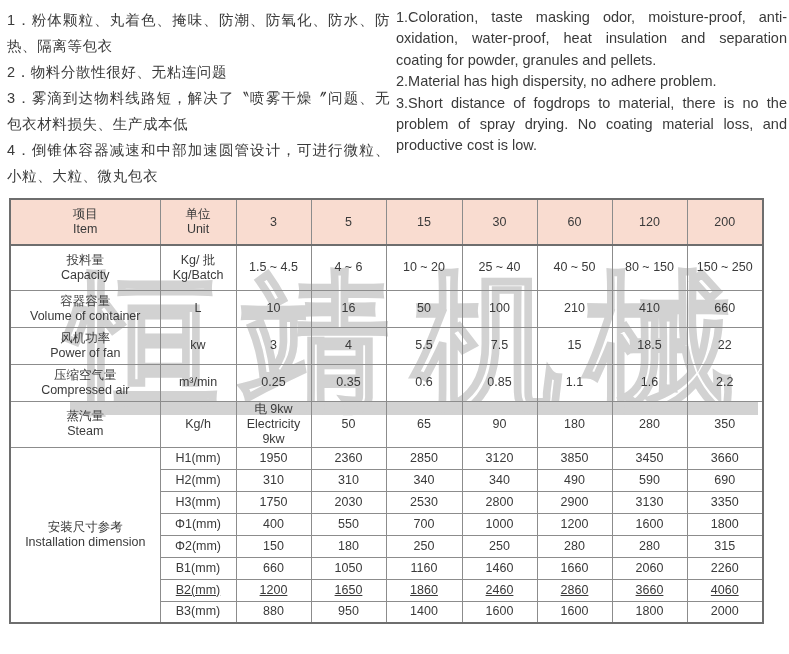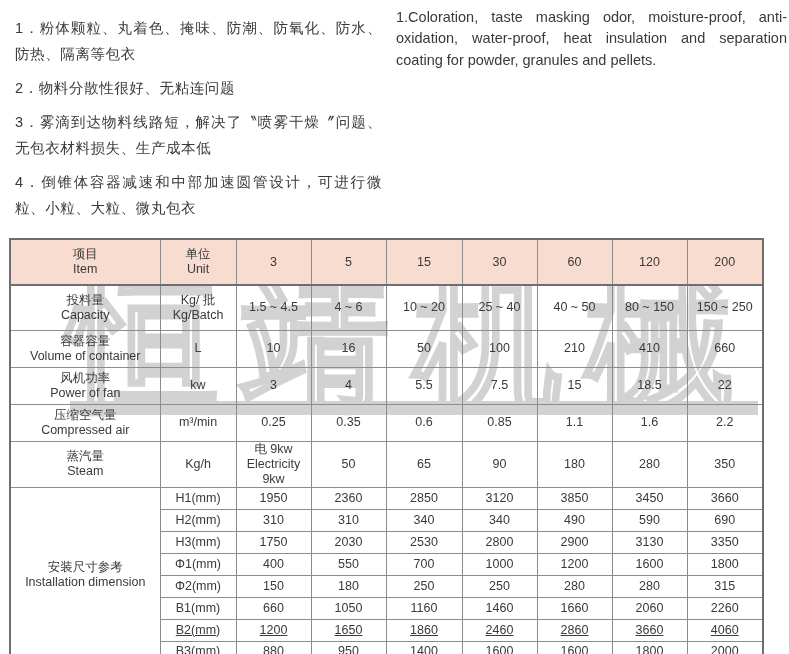--- a/index.html
+++ b/index.html
@@ -9,21 +9,21 @@
     --text:#3a3a3a;
     --wm:#d2d2d2;
   }
   html,body{margin:0;padding:0;}
   body{
     width:789px;height:654px;background:#fff;position:relative;overflow:hidden;
     font-family:"Liberation Sans","DejaVu Sans",sans-serif;color:var(--text);
   }
   .intro{display:flex;padding:7px 2px 0 7px;}
   .intro-cn{width:383px;font-size:14.5px;line-height:26px;letter-spacing:0.6px;text-align:justify;}
-  .intro-cn p{margin:8px;}
+  .intro-cn p{margin:0;}
   .intro-en{width:391px;margin-left:6px;font-size:14.5px;line-height:21.4px;text-align:justify;}
   .intro-en p{margin:0;}
   .wm{
     position:absolute;left:70px;top:244px;z-index:0;
     font-size:148px;font-weight:bold;letter-spacing:24px;white-space:nowrap;
     color:rgba(210,210,210,0.35);
     text-decoration:underline;
     -webkit-text-stroke:3px var(--wm);
     -webkit-text-fill-color:transparent;
   }
@@ -50,20 +50,22 @@
 
 <div class="intro">
   <div class="intro-cn">
       <p>1．粉体颗粒、丸着色、掩味、防潮、防氧化、防水、防热、隔离等包衣</p>
       <p>2．物料分散性很好、无粘连问题</p>
       <p>3．雾滴到达物料线路短，解决了〝喷雾干燥〞问题、无包衣材料损失、生产成本低</p>
       <p>4．倒锥体容器减速和中部加速圆管设计，可进行微粒、小粒、大粒、微丸包衣</p>
     </div>
   <div class="intro-en">
       <p>1.Coloration, taste masking odor, moisture-proof, anti-oxidation, water-proof, heat insulation and separation coating for powder, granules and pellets.</p>
+      <p>2.Material has high dispersity, no adhere problem.</p>
+      <p>3.Short distance of fogdrops to material, there is no the problem of spray drying. No coating material loss, and productive cost is low.</p>
     </div>
 </div>
 
 <div class="wm">恒靖机械</div>
 
 <table class="spec">
   <colgroup>
       <col style="width: 150px;">
       <col style="width: 76px;">
       <col style="width: 75px;">

